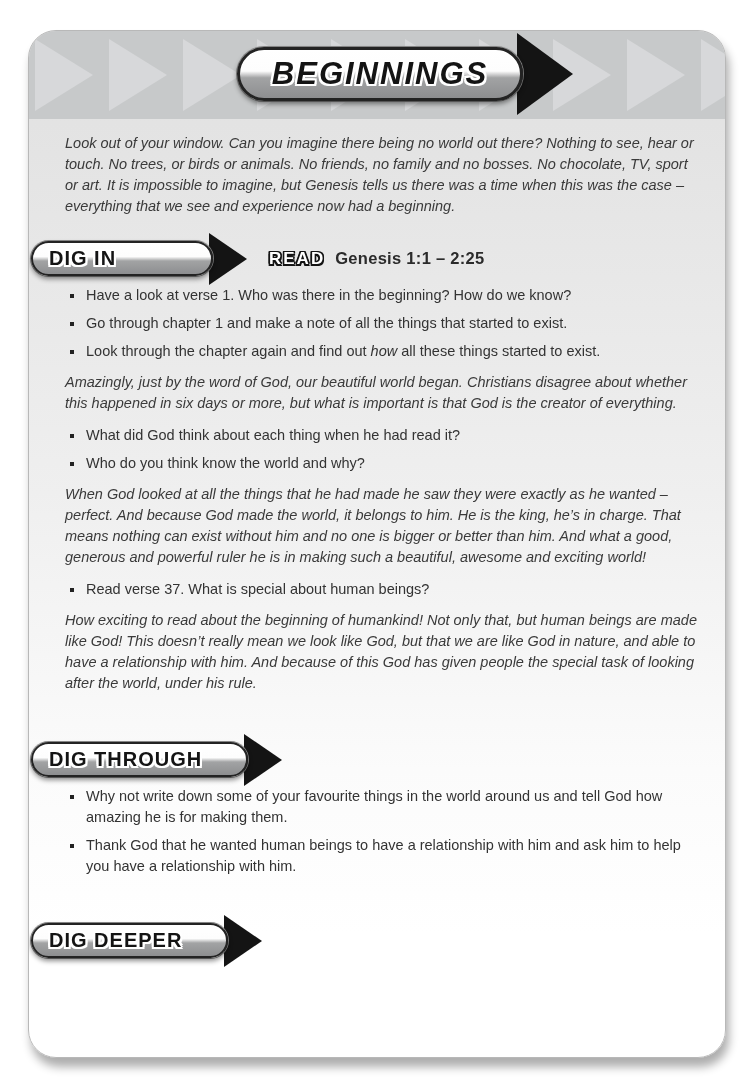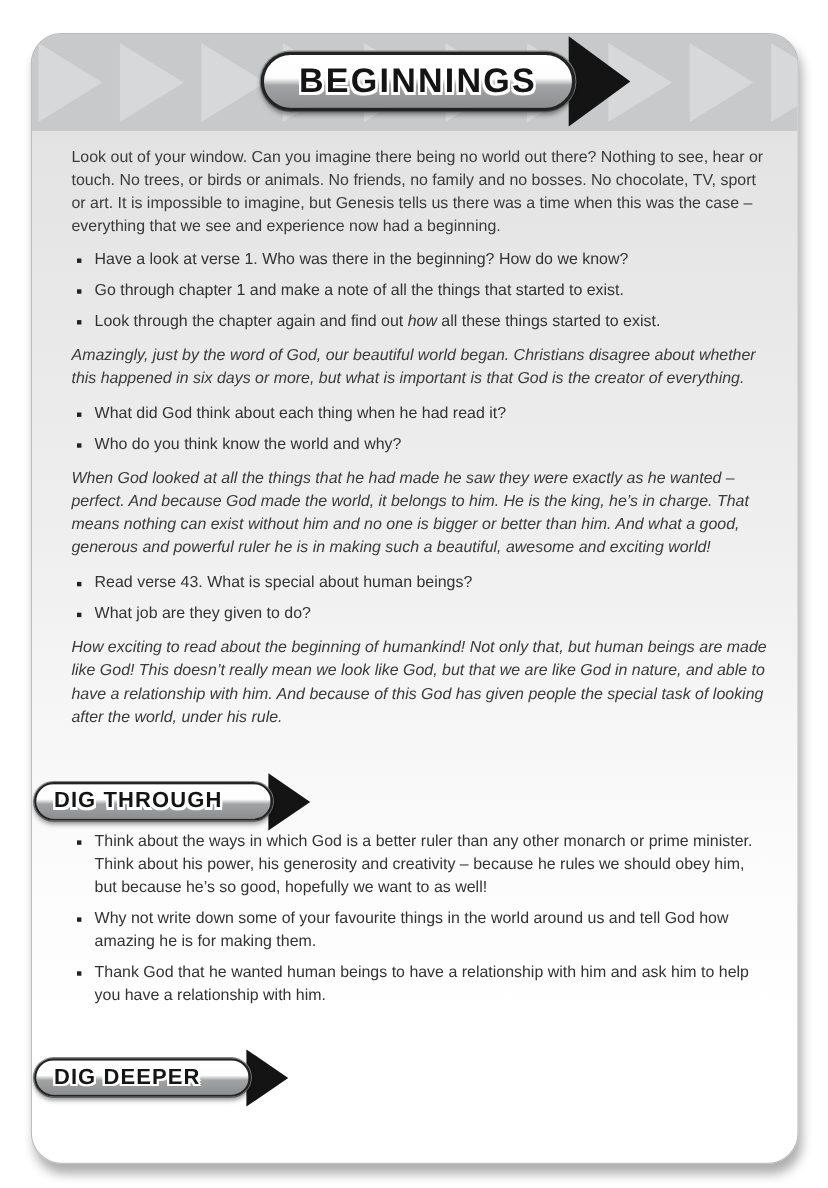--- a/index.html
+++ b/index.html
@@ -60,21 +60,21 @@
   .outline-white {
     color: #141414; font-weight: bold;
     text-shadow:
       -2px -2px 0 #fff, 0 -2px 0 #fff, 2px -2px 0 #fff,
       -2px  0   0 #fff,               2px  0   0 #fff,
       -2px  2px 0 #fff, 0  2px 0 #fff, 2px  2px 0 #fff;
   }
 
   
   .title-banner {
-    position: absolute; left: 208px; top: 16px;
+    position: absolute; left: 208px; top: 16px; font-style: italic;
   }
   .title-banner .pill {
     width: 286px; height: 54px;
     border-radius: 27px;
     justify-content: center;
   }
   .title-banner .arrowhead {
     right: -50px;
     border-left: 56px solid #141414;
     border-top: 41px solid transparent;
@@ -98,20 +98,21 @@
   }
   .section-title { font-size: 20px; letter-spacing: 1px; white-space: nowrap; }
 
   
   .content { padding: 0 28px 0 36px; }
 
   .intro {
     margin-top: 14px;
     font-size: 14.5px; line-height: 21px;
     color: #3a3a3a;
+    font-style: italic;
   }
 
   .dig-in-row {
     display: flex; align-items: center;
     margin-top: 24px; margin-left: -36px;
   }
   .read-group {
     display: flex; align-items: center;
     margin-left: 56px;
   }
@@ -179,54 +180,64 @@
       <div class="pill">
         <span class="outline-white title-text">BEGINNINGS</span>
       </div>
     </div>
   </div>
 
   <div class="content">
 
     <p class="intro">Look out of your window. Can you imagine there being no world out there? Nothing to see, hear or touch. No trees, or birds or animals. No friends, no family and no bosses. No chocolate, TV, sport or art. It is impossible to imagine, but Genesis tells us there was a time when this was the case – everything that we see and experience now had a beginning.</p>
 
+    <div class="dig-in-row">
+      <div class="arrow-banner section-banner">
+        <span class="arrowhead"></span>
+        <div class="pill">
+          <span class="outline-white section-title">DIG IN</span>
+        </div>
+      </div>
+      <div class="read-group">
+        <span class="read-label">READ</span>
+        <span class="read-ref">Genesis 1:1 – 2:25</span>
+      </div>
+    </div>
 
     <ul class="bullets">
       <li>Have a look at verse 1. Who was there in the beginning? How do we know?</li>
       <li>Go through chapter 1 and make a note of all the things that started to exist.</li>
       <li><span>Look through the chapter again and find out </span><span class="em">how</span><span> all these things started to exist.</span></li>
     </ul>
 
     <p class="commentary">Amazingly, just by the word of God, our beautiful world began. Christians disagree about whether this happened in six days or more, but what is important is that God is the creator of everything.</p>
 
     <ul class="bullets">
       <li>What did God think about each thing when he had read it?</li>
       <li>Who do you think know the world and why?</li>
     </ul>
 
     <p class="commentary">When God looked at all the things that he had made he saw they were exactly as he wanted – perfect. And because God made the world, it belongs to him. He is the king, he’s in charge. That means nothing can exist without him and no one is bigger or better than him. And what a good, generous and powerful ruler he is in making such a beautiful, awesome and exciting world!</p>
 
     <ul class="bullets">
-      <li>Read verse 43. What is special about human beings?</li>
-      <li>What job are they given to do?</li>
+      <li>Read verse 37. What is special about human beings?</li>
     </ul>
 
     <p class="commentary">How exciting to read about the beginning of humankind! Not only that, but human beings are made like God! This doesn’t really mean we look like God, but that we are like God in nature, and able to have a relationship with him. And because of this God has given people the special task of looking after the world, under his rule.</p>
 
     <div class="section-header-row gap-through">
       <div class="arrow-banner section-banner">
         <span class="arrowhead"></span>
         <div class="pill">
           <span class="outline-white section-title">DIG THROUGH</span>
         </div>
       </div>
     </div>
 
     <ul class="bullets">
-      <li>Think about the ways in which God is a better ruler than any other monarch or prime minister. Think about his power, his generosity and creativity – because he rules we should obey him, but because he’s so good, hopefully we want to as well!</li>
       <li>Why not write down some of your favourite things in the world around us and tell God how amazing he is for making them.</li>
       <li>Thank God that he wanted human beings to have a relationship with him and ask him to help you have a relationship with him.</li>
     </ul>
 
     <div class="section-header-row gap-deeper">
       <div class="arrow-banner section-banner">
         <span class="arrowhead"></span>
         <div class="pill">
           <span class="outline-white section-title">DIG DEEPER</span>
         </div>

